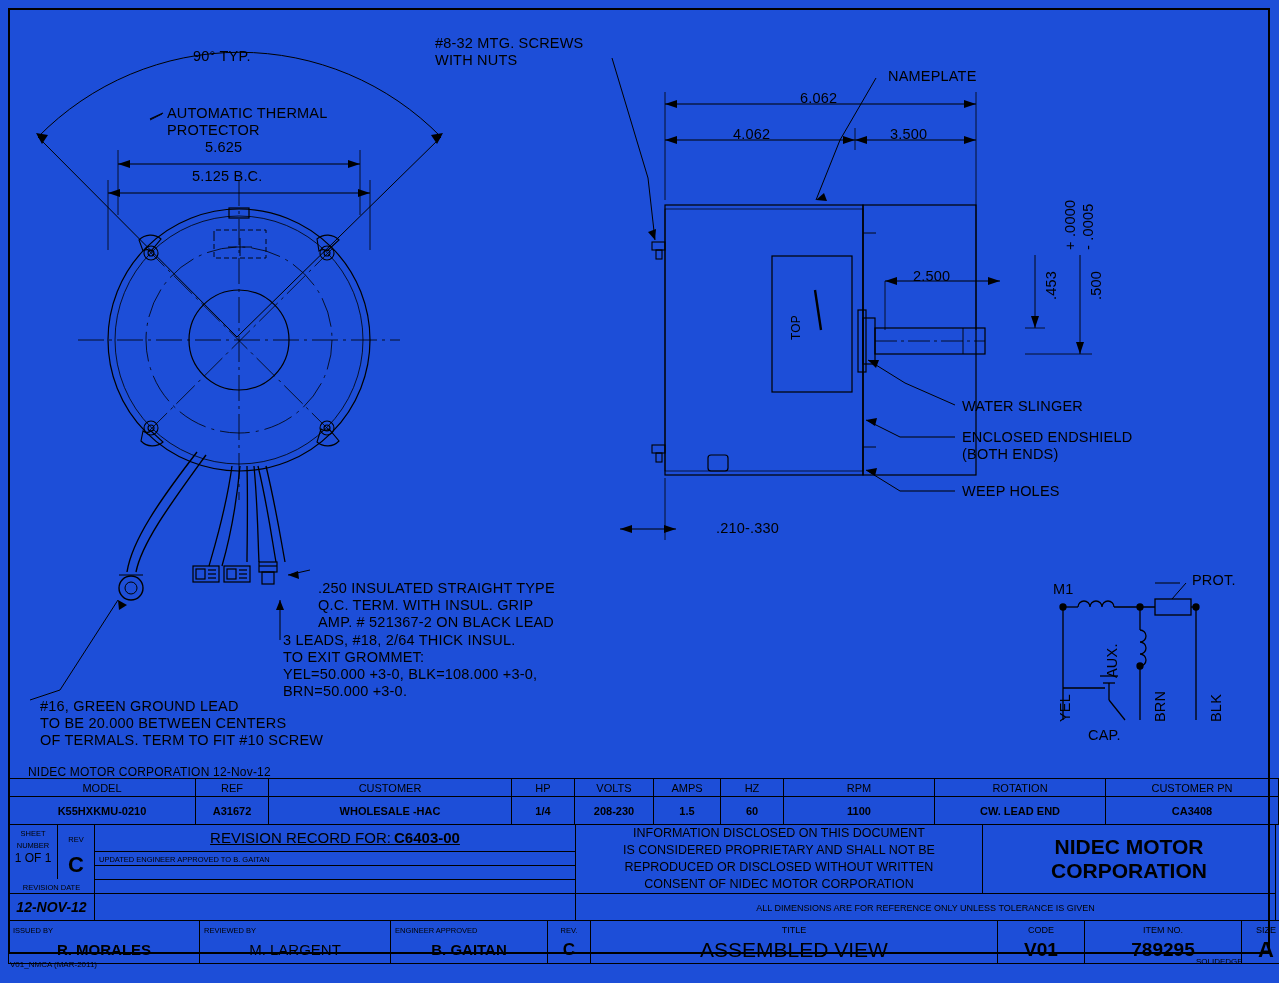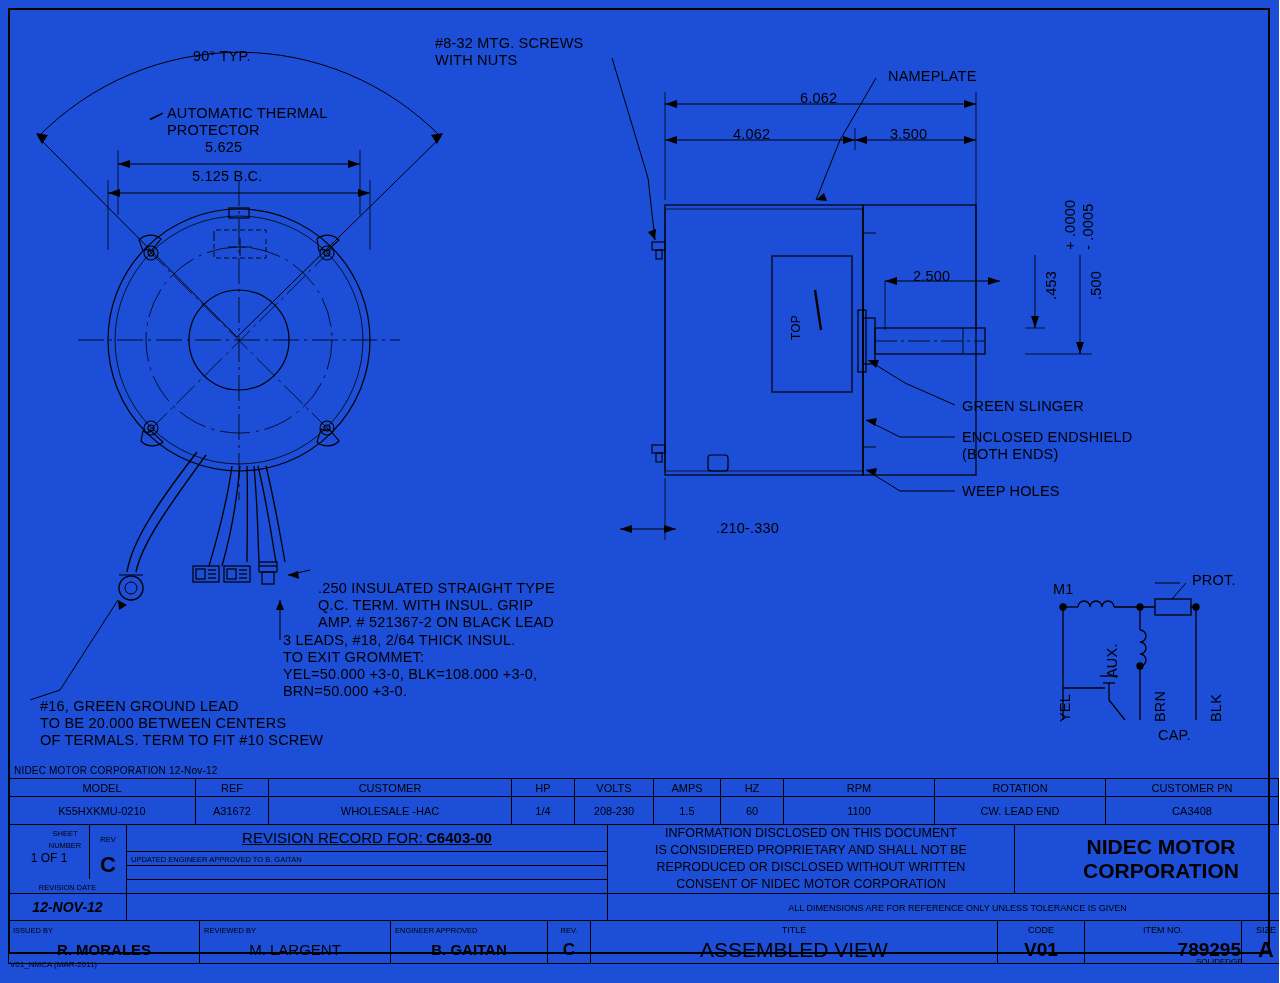--- a/index.html
+++ b/index.html
@@ -9,21 +9,21 @@
   .lbl{position:absolute;font-size:14.5px;line-height:1.18;white-space:pre;letter-spacing:.2px;}
   .lbl.sm{font-size:12px;}
   .lbl.xs{font-size:9px;}
   svg{position:absolute;left:0;top:0;overflow:visible;}
   .vert{transform-origin:0 0;}
   
   .tb{position:absolute;left:8px;top:0;width:1262px;box-sizing:border-box;}
   table.tbl{border-collapse:collapse;table-layout:fixed;}
   table.tbl td{border:1px solid #000;padding:0;text-align:center;vertical-align:middle;font-size:11px;}
   .hdr{font-size:10.5px;}
-  .val{font-size:14.5px;font-weight:normal;}
+  .val{font-size:14.5px;font-weight:bold;}
   .tiny{font-size:7.5px;}
   .mini{font-size:9px;}
   .nidec{font-size:21px;font-weight:bold;line-height:1.15;}
   .assembled{font-size:21px;}
   .bigv{font-size:19px;font-weight:bold;}
   .footnote{position:absolute;font-size:8px;}
 </style>
 </head>
 <body>
 
@@ -233,21 +233,21 @@
   <div class="lbl" style="left:733px;top:126px;">4.062</div>
   <div class="lbl" style="left:890px;top:126px;">3.500</div>
   <div class="lbl" style="left:913px;top:268px;">2.500</div>
 
   <div class="lbl vert" style="left:1043px;top:300px;transform:rotate(-90deg);">.453</div>
   <div class="lbl vert" style="left:1088px;top:300px;transform:rotate(-90deg);">.500</div>
   <div class="lbl vert" style="left:1062px;top:250px;transform:rotate(-90deg);">+ .0000</div>
   <div class="lbl vert" style="left:1080px;top:250px;transform:rotate(-90deg);">- .0005</div>
   <div class="lbl vert sm" style="left:789px;top:340px;transform:rotate(-90deg);">TOP</div>
 
-  <div class="lbl" style="left:962px;top:398px;">GREEN SLINGER</div>
+  <div class="lbl" style="left:962px;top:398px;">WATER SLINGER</div>
   <div class="lbl" style="left:962px;top:429px;">ENCLOSED ENDSHIELD
 (BOTH ENDS)</div>
   <div class="lbl" style="left:962px;top:483px;">WEEP HOLES</div>
   <div class="lbl" style="left:716px;top:520px;">.210-.330</div>
 
   <div class="lbl" style="left:318px;top:560px;margin-top:20px;">.250 INSULATED STRAIGHT TYPE
 Q.C. TERM. WITH INSUL. GRIP
 AMP. # 521367-2 ON BLACK LEAD</div>
   <div class="lbl" style="left:283px;top:632px;">3 LEADS, #18, 2/64 THICK INSUL.
 TO EXIT GROMMET:
@@ -256,23 +256,23 @@
   <div class="lbl" style="left:40px;top:698px;">#16, GREEN GROUND LEAD
 TO BE 20.000 BETWEEN CENTERS
 OF TERMALS. TERM TO FIT #10 SCREW</div>
 
   <div class="lbl" style="left:1053px;top:581px;">M1</div>
   <div class="lbl" style="left:1192px;top:572px;">PROT.</div>
   <div class="lbl vert" style="left:1104px;top:678px;transform:rotate(-90deg);">AUX.</div>
   <div class="lbl vert" style="left:1057px;top:722px;transform:rotate(-90deg);">YEL</div>
   <div class="lbl vert" style="left:1152px;top:722px;transform:rotate(-90deg);">BRN</div>
   <div class="lbl vert" style="left:1208px;top:722px;transform:rotate(-90deg);">BLK</div>
-  <div class="lbl" style="left:1158px;top:727px;">CAP.</div>
-
-  <div class="lbl xs" style="left:14px;top:765px;font-size:10px;">NIDEC MOTOR CORPORATION 12-Nov-12</div>
+  <div class="lbl" style="left:1088px;top:727px;">CAP.</div>
+
+  <div class="lbl xs" style="left:28px;top:765px;font-size:12px;">NIDEC MOTOR CORPORATION 12-Nov-12</div>
 
   <div class="tb" style="top:778px;">
 
     <table class="tbl" style="width:1262px;">
       <tbody>
           <tr>
         <td class="hdr" style="width:186px;height:17px;">MODEL</td>
         <td class="hdr" style="width:72px;">REF</td>
         <td class="hdr" style="width:242px;">CUSTOMER</td>
         <td class="hdr" style="width:62px;">HP</td>
@@ -295,21 +295,21 @@
         <td class="val">CW. LEAD END</td>
         <td class="val">CA3408</td>
       </tr>
     </tbody>
       </table>
 
     <table class="tbl" style="width:1262px;margin-top:-1px;">
       <tbody>
           <tr>
 
-        <td style="width:48px;height:26px;border-bottom:none;padding-left:32px;">
+        <td style="width:48px;height:26px;border-bottom:none;">
           <span class="tiny" style="white-space:pre-line;">SHEET
 NUMBER</span>
         </td>
         <td style="width:36px;border-bottom:none;">
           <span class="tiny">REV</span>
         </td>
 
         <td colspan="2" style="width:480px;text-decoration:underline;">
           <span style="font-size:15px;">REVISION RECORD FOR:</span>
           <span style="font-size:15px;font-weight:bold;">C6403-00</span>
@@ -399,21 +399,21 @@
         </td>
         <td style="border-top:none;">
           <span style="font-size:17px;font-weight:bold;">C</span>
         </td>
         <td style="border-top:none;">
           <span class="assembled">ASSEMBLED VIEW</span>
         </td>
         <td style="border-top:none;">
           <span class="bigv">V01</span>
         </td>
-        <td style="border-top:none;text-align:right;">
+        <td style="border-top:none;">
           <span class="bigv">789295</span>
         </td>
         <td style="border-top:none;">
           <span class="bigv" style="font-size:22px;">A</span>
         </td>
       </tr>
     </tbody>
       </table>
   </div>
 

